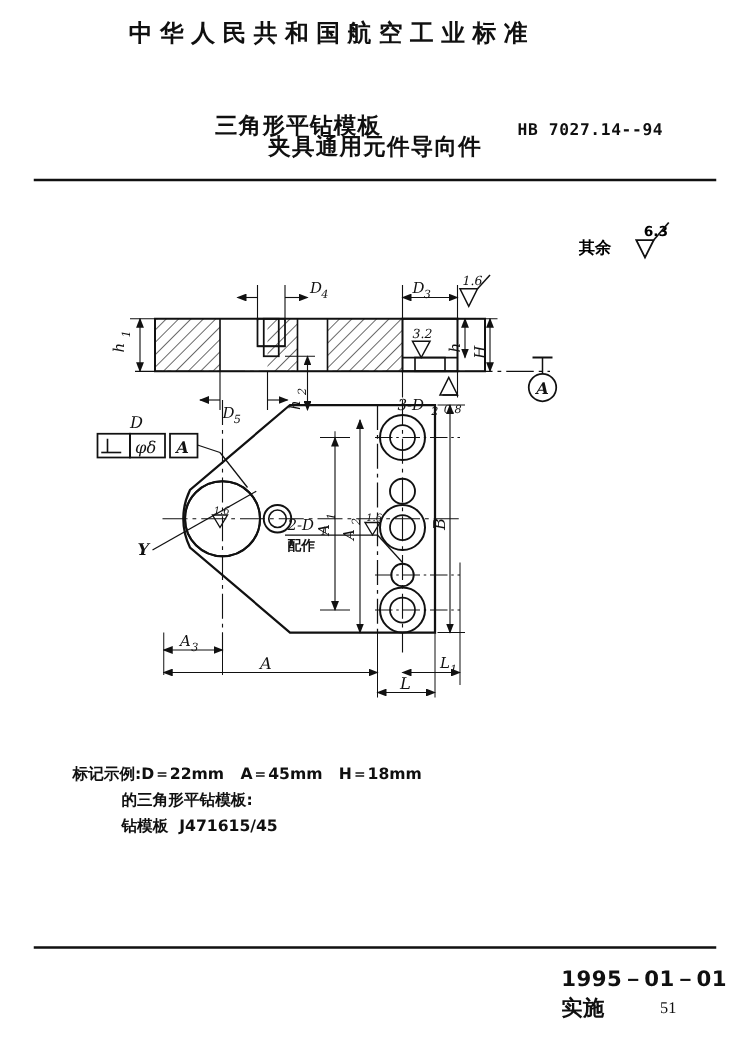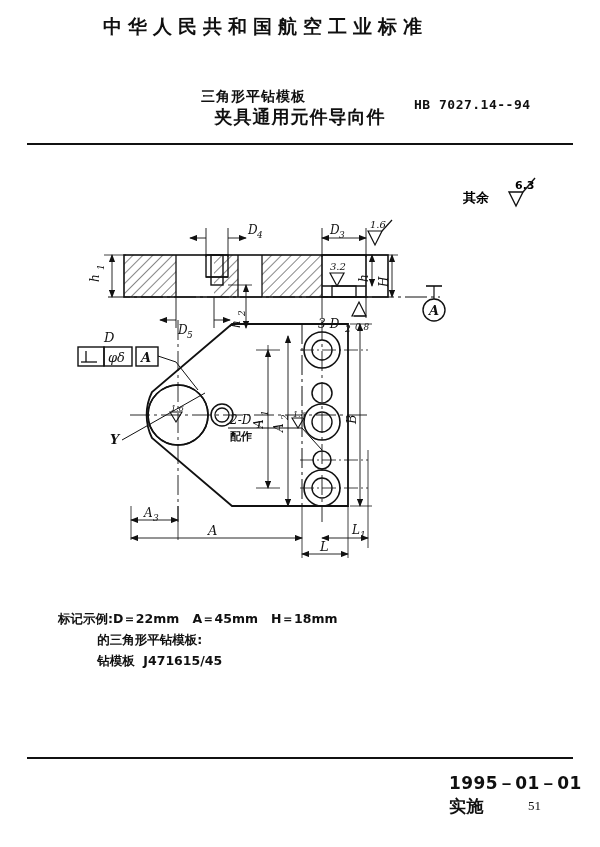--- a/index.html
+++ b/index.html
@@ -18,22 +18,22 @@
     position:absolute;top:14px;left:0;width:531px;
     text-align:center;
     font-size:19px;font-weight:bold;letter-spacing:6px;
     font-family:"DejaVu Sans","Liberation Sans",sans-serif;
   }
   .hdr-title1{
     position:absolute;top:57px;left:0;width:600px;
     text-align:center;font-size:18px;font-weight:bold;letter-spacing:1px;margin-top:48px;
   }
   .hdr-title2{
-    position:absolute;top:88px;left:16px;width:475px;
-    text-align:center;font-size:14px;font-weight:bold;letter-spacing:1px;
+    position:absolute;top:88px;left:1px;width:475px;
+    text-align:center;font-size:18px;font-weight:bold;letter-spacing:1px;
   }
   .hdr-stdno{
     position:absolute;top:97px;left:414px;
     font-size:13px;font-weight:bold;
     font-family:"DejaVu Sans Mono","Liberation Mono",monospace;
     letter-spacing:0.5px;
   }
   .rule-top{
     position:absolute;left:27px;top:143px;width:546px;height:2px;background:#111;
   }

